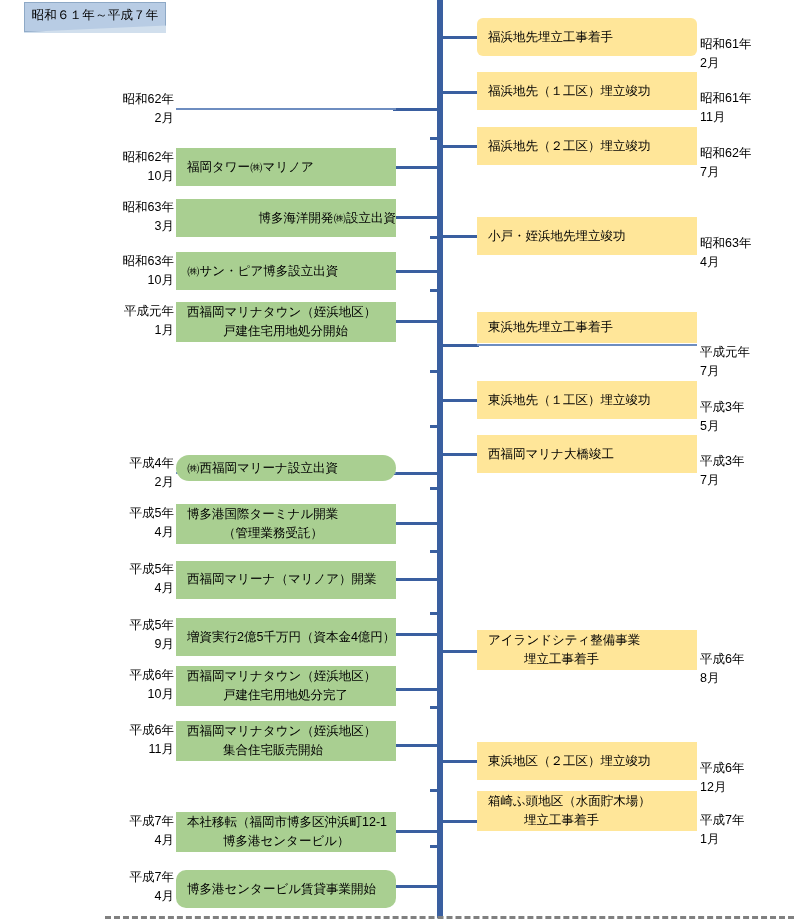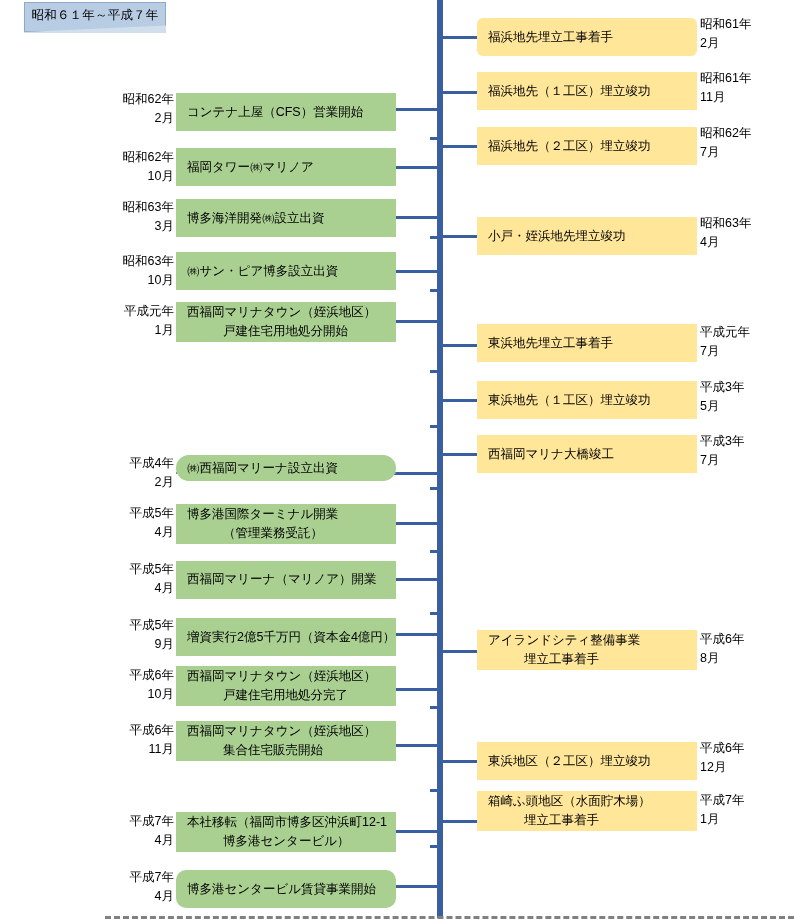--- a/index.html
+++ b/index.html
@@ -136,20 +136,21 @@
     display: flex;
     flex-direction: column;
     align-items: flex-end;
   }
   .date.left .d-year { text-align: right; }
   .date.left .d-month { text-align: right; }
   .date.right {
     left: 700px;
     width: 86px;
     text-align: left;
+    margin-top: 20px;
   }
 </style>
 </head>
 <body>
 
 <div id="stage">
 
   <div class="era-banner">
     <div class="banner-shadow"></div>
     <div class="banner-body"></div>
@@ -205,37 +206,34 @@
   <div class="conn-thin" style="left:176px; top:885px; width:220px;"></div>
   <div class="conn-thin" style="left:477px; top:36px; width:220px;"></div>
   <div class="conn-thin" style="left:477px; top:91px; width:220px;"></div>
   <div class="conn-thin" style="left:477px; top:145px; width:220px;"></div>
   <div class="conn-thin" style="left:477px; top:235px; width:220px;"></div>
   <div class="conn-thin" style="left:477px; top:344px; width:220px;"></div>
   <div class="conn-thin" style="left:477px; top:399px; width:220px;"></div>
   <div class="conn-thin" style="left:477px; top:453px; width:220px;"></div>
   <div class="conn-thin" style="left:477px; top:760px; width:220px;"></div>
 
-  <div class="box left" style="top:93px; height:38px;">
-    <div class="line1">コンテナ上屋（CFS）営業開始</div>
-  </div>
   <div class="date left" style="top:90px;">
     <div class="d-year">昭和62年</div>
     <div class="d-month">2月</div>
   </div>
 
   <div class="box left" style="top:148px; height:38px;">
     <div class="line1">福岡タワー㈱マリノア</div>
   </div>
   <div class="date left" style="top:148px;">
     <div class="d-year">昭和62年</div>
     <div class="d-month">10月</div>
   </div>
 
-  <div class="box left" style="top:199px; height:38px;">
+  <div class="box left" style="top:199px; height:38px;align-items:flex-end;">
     <div class="line1">博多海洋開発㈱設立出資</div>
   </div>
   <div class="date left" style="top:198px;">
     <div class="d-year">昭和63年</div>
     <div class="d-month">3月</div>
   </div>
 
   <div class="box left" style="top:252px; height:38px;">
     <div class="line1">㈱サン・ピア博多設立出資</div>
   </div>
@@ -346,21 +344,21 @@
   </div>
 
   <div class="box right" style="top:217px; height:38px;">
     <div class="line1">小戸・姪浜地先埋立竣功</div>
   </div>
   <div class="date right" style="top:214px;">
     <div>昭和63年</div>
     <div>4月</div>
   </div>
 
-  <div class="box right" style="top:324px; height:38px;justify-content:center;">
+  <div class="box right" style="top:312px; height:31px;justify-content:center;">
     <div class="line1">東浜地先埋立工事着手</div>
   </div>
   <div class="date right" style="top:323px;">
     <div>平成元年</div>
     <div>7月</div>
   </div>
 
   <div class="box right" style="top:381px; height:38px;">
     <div class="line1">東浜地先（１工区）埋立竣功</div>
   </div>

